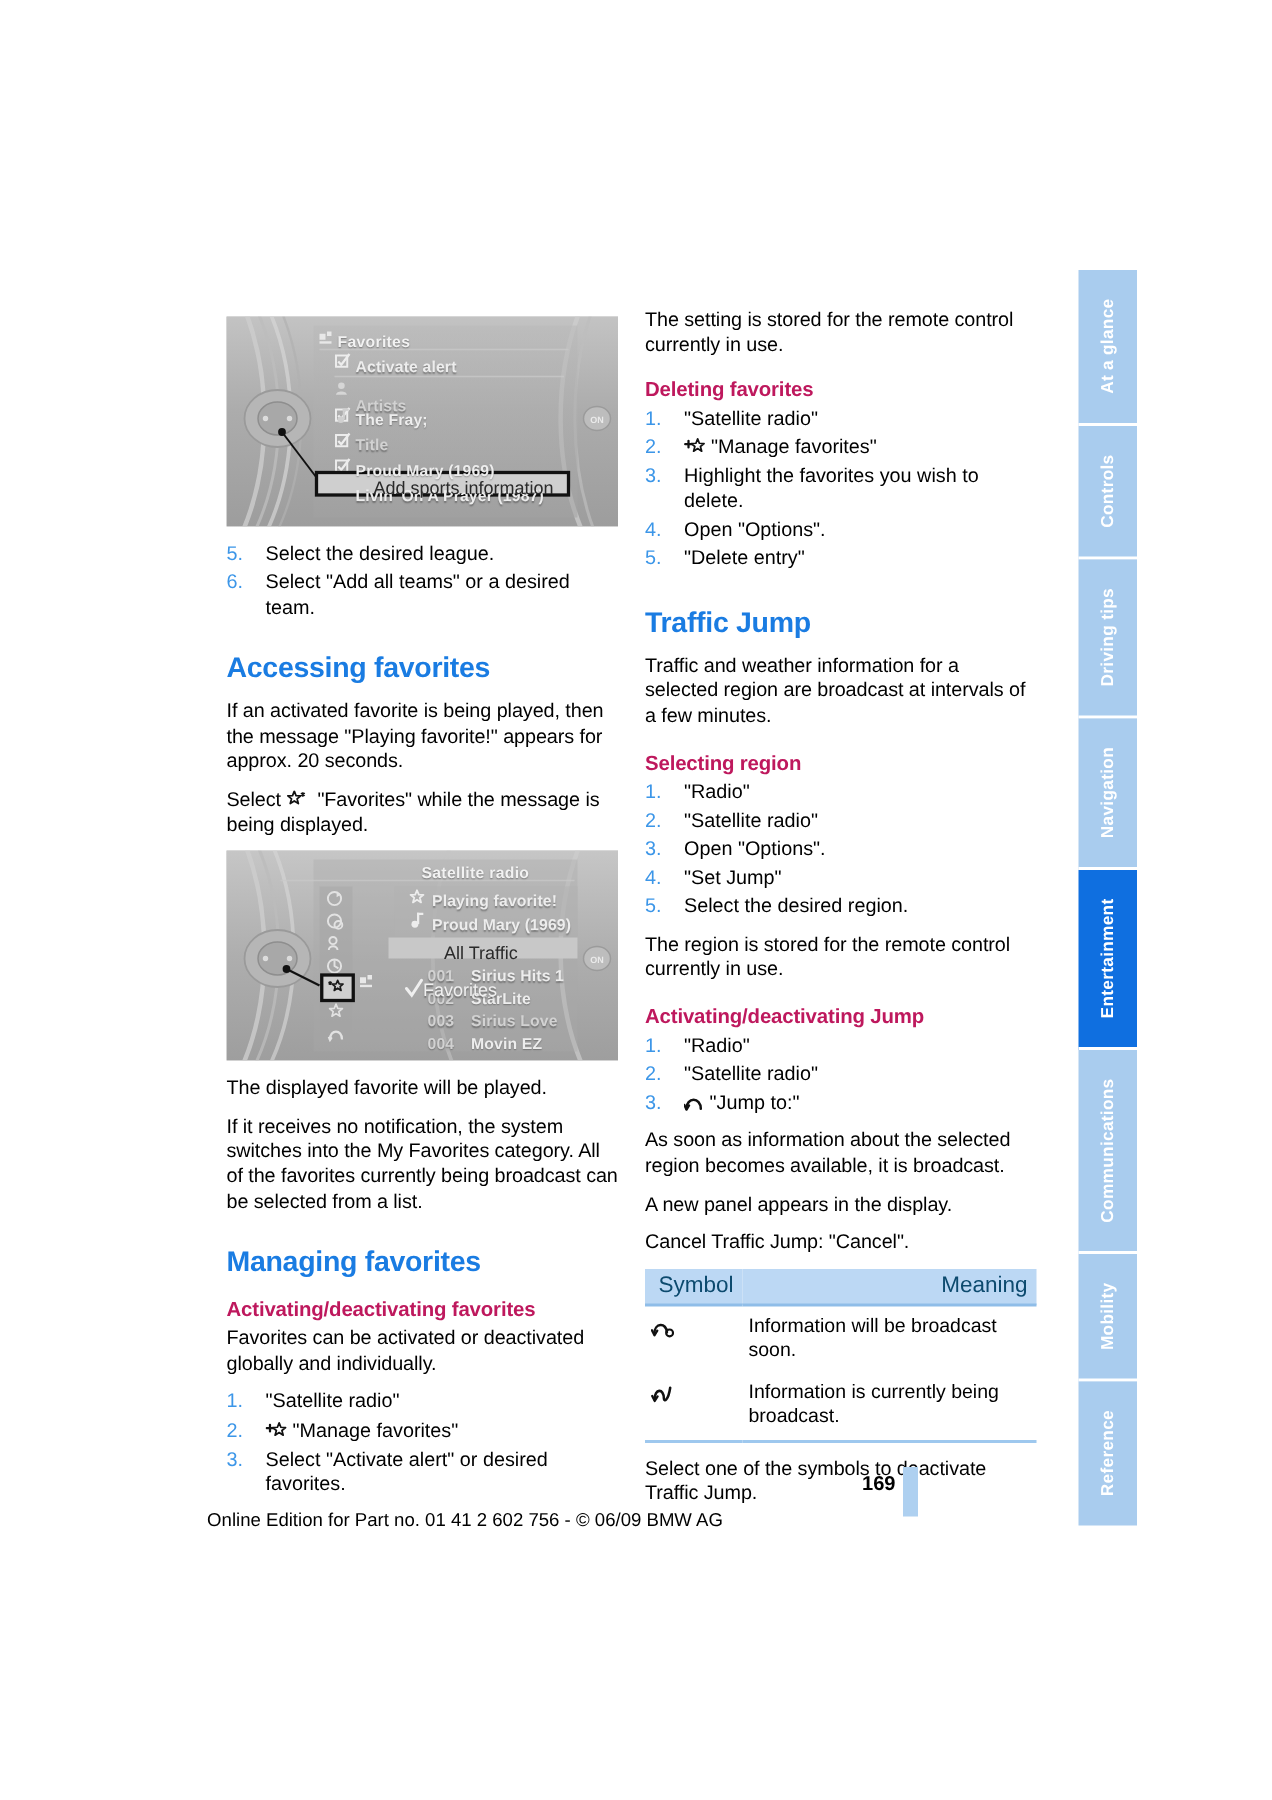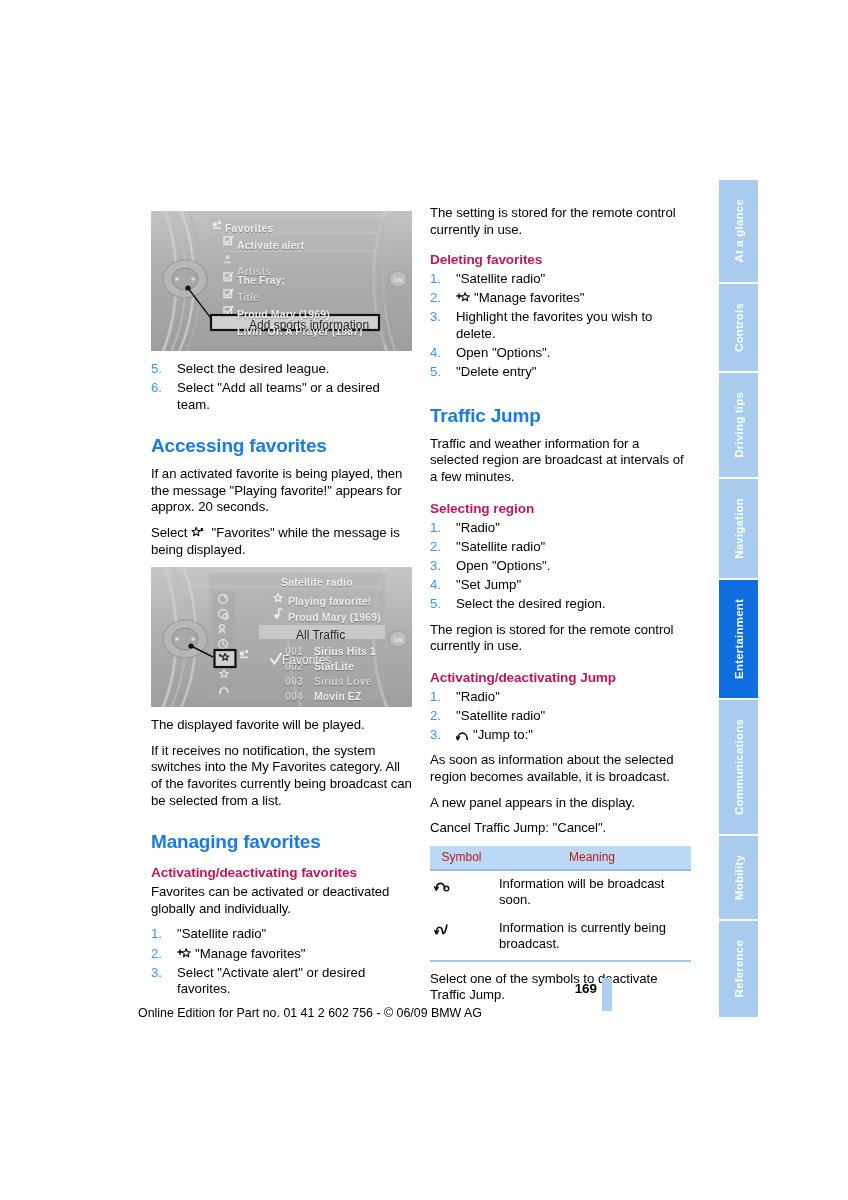--- a/index.html
+++ b/index.html
@@ -144,24 +144,24 @@
   }
 
   
   table.symtab {
     width:261px;
     border-collapse:collapse;
     margin:8px 0 9px 0;
   }
   table.symtab thead th {
     background:#bcd8f4;
-    color:#b91c1c;
-    font-size:12px;
+    color:#0c4a6e;
+    font-size:15px;
     font-weight:normal;
-    text-align:center;
+    text-align:right;
     padding:3px 6px 3.5px 4px;
     border-bottom:2px solid #8fbde8;
   }
   table.symtab thead th.c1 { width:65px; }
   table.symtab tbody td {
     font-size:13px;
     line-height:16.4px;
     vertical-align:top;
     padding:5px 6px 6px 4px;
     color:#000;

